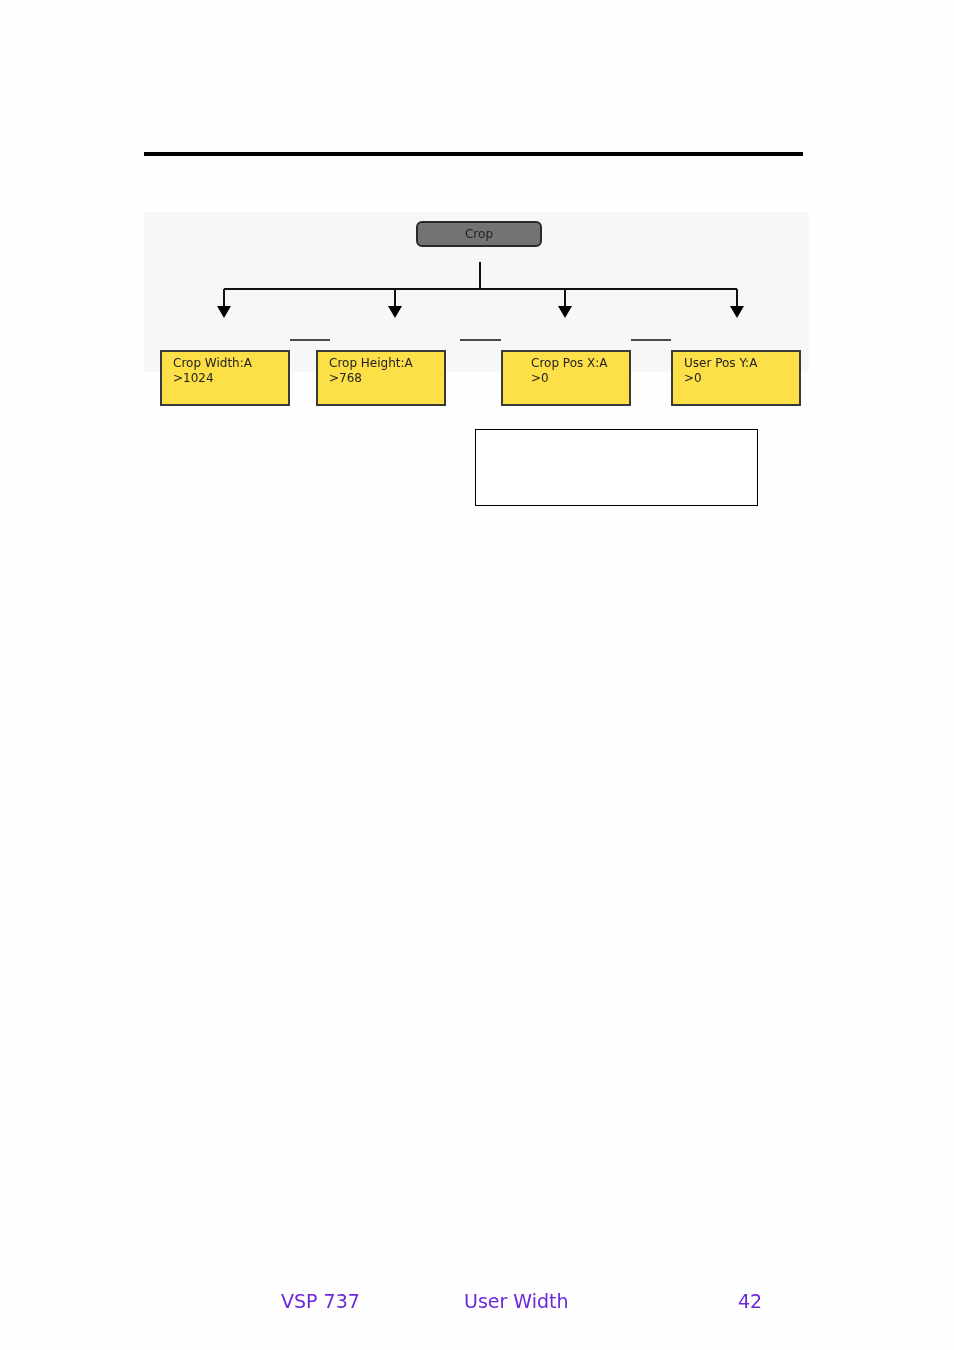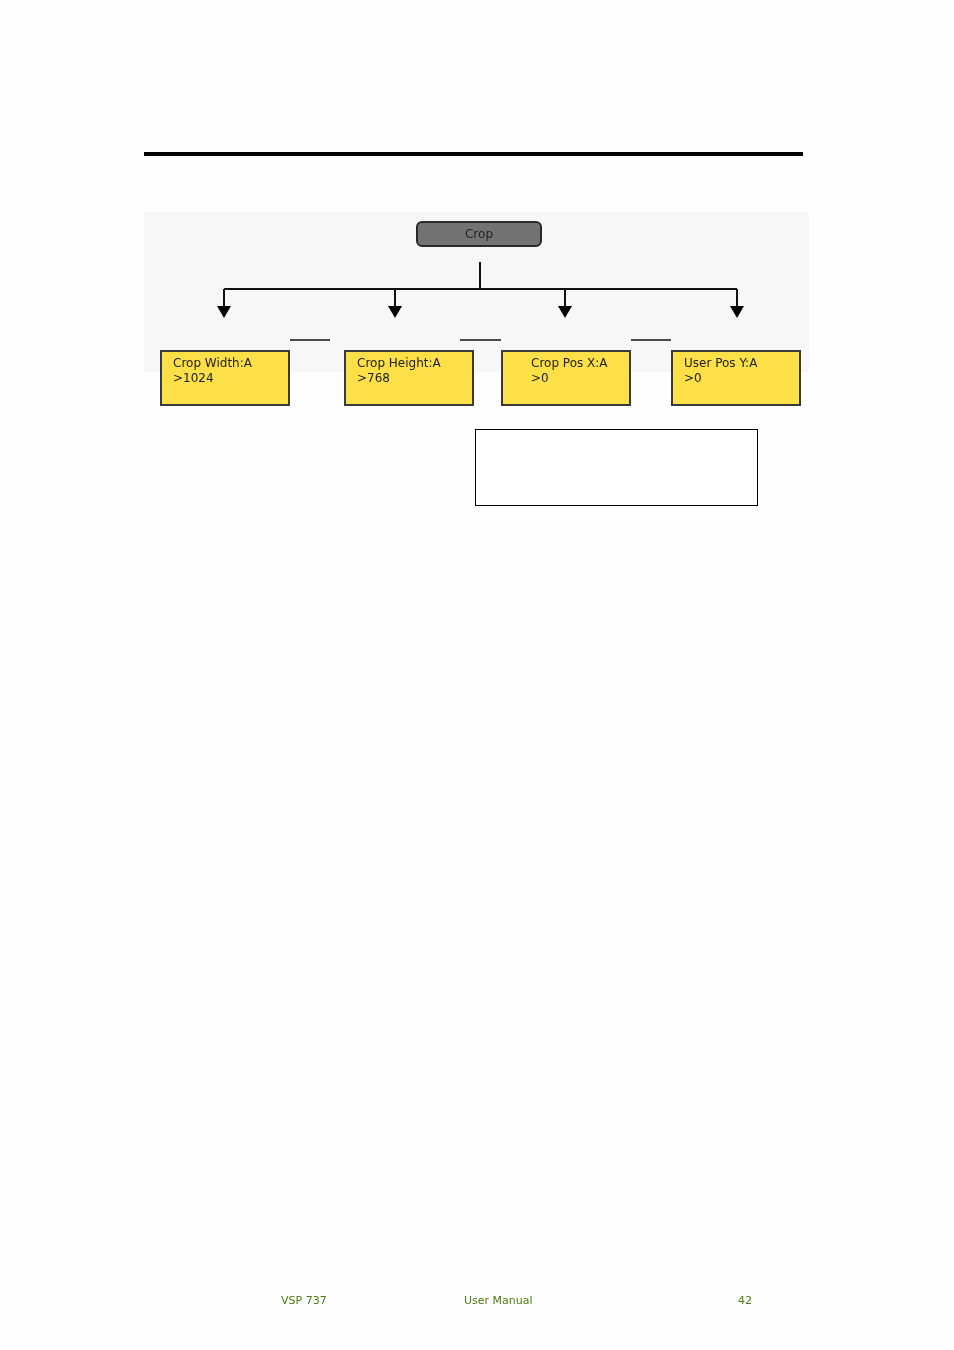--- a/index.html
+++ b/index.html
@@ -76,23 +76,23 @@
       top: 429px;
       width: 283px;
       height: 77px;
       border: 1px solid #000;
       box-sizing: border-box;
       background: #fff;
     }
     .footer {
       position: absolute;
       top: 1292px;
-      font-size: 11px;
+      font-size: 19px;
       line-height: 18px;
-      color: #4d7c0f;
+      color: #6d28d9;
     }
   </style>
 </head>
 <body>
 
 <div class="header-rule"></div>
 
 <div class="diagram">
   <svg width="665" height="160" viewBox="0 0 665 160">
 
@@ -116,31 +116,31 @@
   </svg>
 
   <div class="root-node">
     <span>Crop</span>
   </div>
 
   <div class="child-node" style="left:16px;">
     <span>Crop Width:A</span>
     <span>&gt;1024</span>
   </div>
-  <div class="child-node" style="left:200px;">
+  <div class="child-node" style="left:172px;">
     <span>Crop Height:A</span>
     <span>&gt;768</span>
   </div>
   <div class="child-node" style="left:357px;padding-left:28px;">
     <span>Crop Pos X:A</span>
     <span>&gt;0</span>
   </div>
   <div class="child-node" style="left:527px;">
     <span>User Pos Y:A</span>
     <span>&gt;0</span>
   </div>
 </div>
 
 <div class="lcd-box"></div>
 
 <div class="footer" style="left:281px;">VSP 737</div>
-<div class="footer" style="left:464px;">User Manual</div>
+<div class="footer" style="left:464px;">User Width</div>
 <div class="footer" style="left:738px;">42</div>
 
 </body></html>

